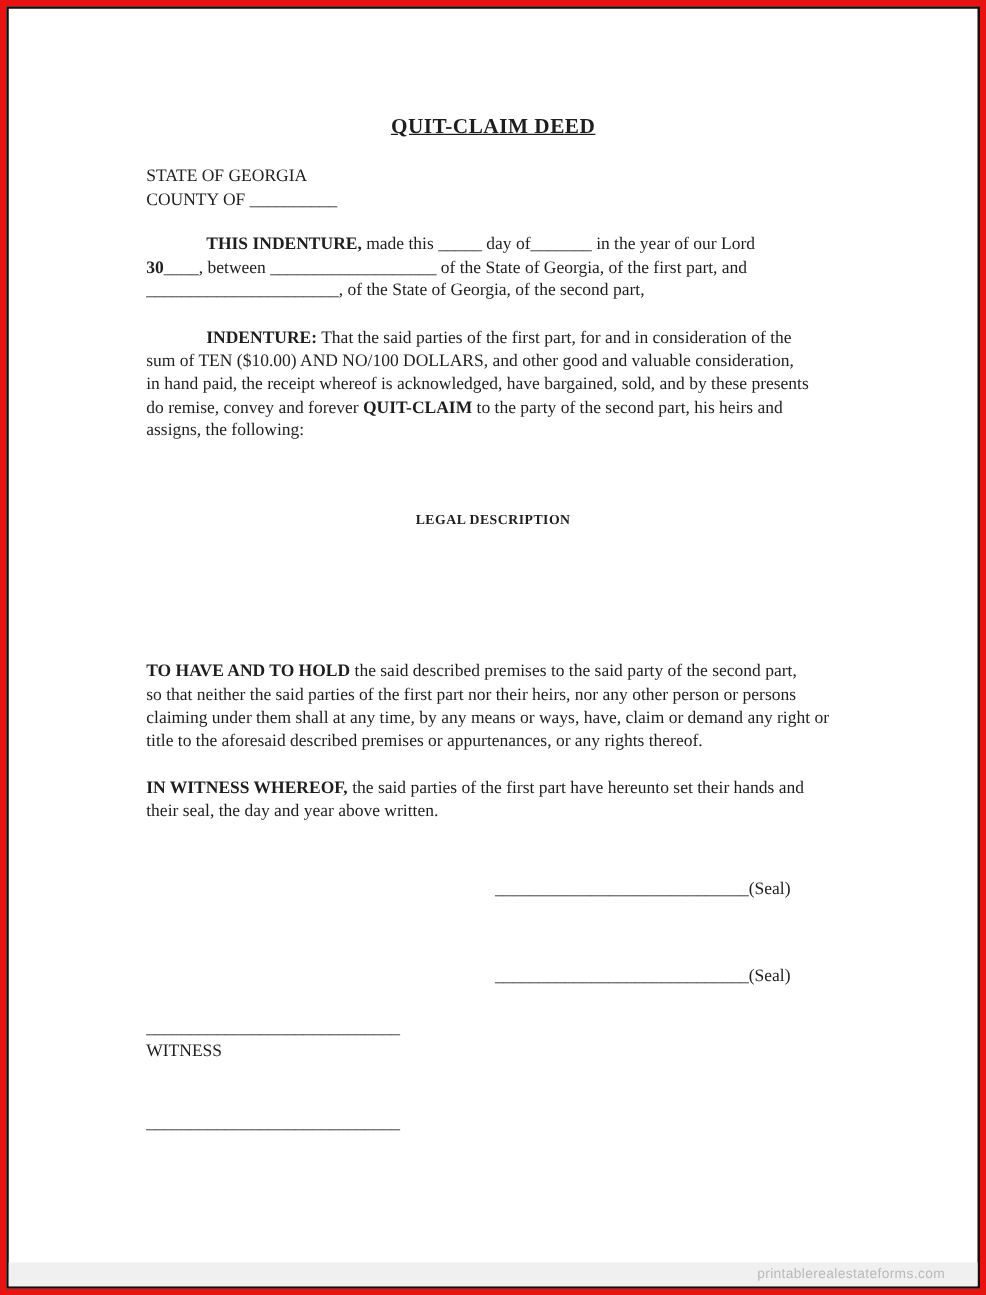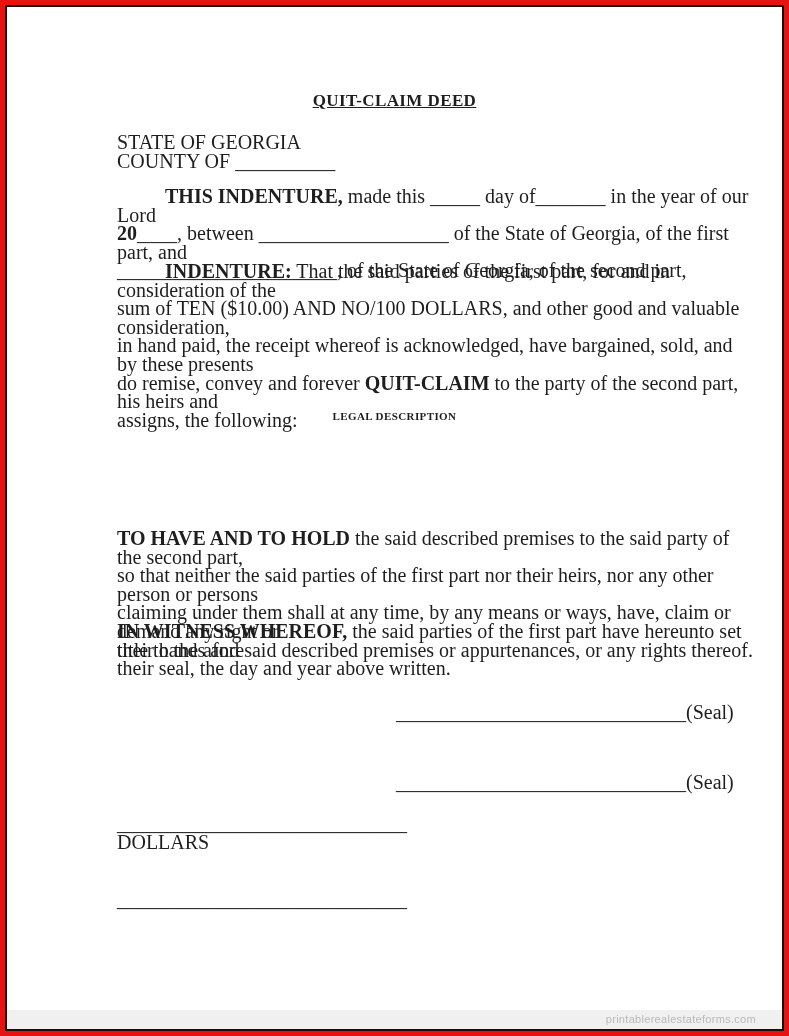--- a/index.html
+++ b/index.html
@@ -19,21 +19,21 @@
   }
   .border-black {
     position: absolute; inset: 5px;
     border: 2px solid #200a0a;
     pointer-events: none;
   }
   .block {
     position: absolute;
     left: 117px;
     width: 640px;
-    font-size: 20px;
+    font-size: 14px;
     line-height: 18.6px;
     white-space: pre-wrap;
     margin: 0;
   }
   .b { font-weight: bold; }
   .indent { text-indent: 48px; }
   .center {
     left: 0; right: 0; width: auto;
     text-align: center;
     white-space: normal;
@@ -72,21 +72,21 @@
 <div class="page">
   <div class="border-red"></div>
   <div class="border-black"></div>
 
   <p class="block center doc-title" style="top:92px"><span>QUIT-CLAIM DEED</span></p>
 
   <p class="block" style="top:133px"><span>STATE OF GEORGIA</span><span>
 </span><span>COUNTY OF __________</span></p>
 
   <p class="block indent" style="top:187px"><span class="b">THIS INDENTURE,</span><span> made this _____ day of_______ in the year of our Lord
-</span><span class="b">20</span><span>____, between ___________________ of the State of Georgia, of the first part, and
+</span><span class="b">30</span><span>____, between ___________________ of the State of Georgia, of the first part, and
 ______________________, of the State of Georgia, of the second part,</span></p>
 
   <p class="block indent" style="top:262px"><span class="b">INDENTURE:</span><span> That the said parties of the first part, for and in consideration of the
 sum of TEN ($10.00) AND NO/100 DOLLARS, and other good and valuable consideration,
 in hand paid, the receipt whereof is acknowledged, have bargained, sold, and by these presents
 do remise, convey and forever </span><span class="b">QUIT-CLAIM</span><span> to the party of the second part, his heirs and
 assigns, the following:</span></p>
 
   <p class="block center section-heading" style="top:407px"><span>LEGAL DESCRIPTION</span></p>
 
@@ -96,18 +96,18 @@
 claiming under them shall at any time, by any means or ways, have, claim or demand any right or
 title to the aforesaid described premises or appurtenances, or any rights thereof.</span></p>
 
   <p class="block" style="top:622px"><span class="b">IN WITNESS WHEREOF,</span><span> the said parties of the first part have hereunto set their hands and
 their seal, the day and year above written.</span></p>
 
   <p class="block sig-seal" style="top:703px"><span>_____________________________</span><span>(Seal)</span></p>
 
   <p class="block sig-seal" style="top:773px"><span>_____________________________</span><span>(Seal)</span></p>
 
-  <p class="block sig-witness" style="top:814px"><span>_____________________________</span><br><span>DOLLARS</span></p>
+  <p class="block sig-witness" style="top:814px"><span>_____________________________</span><br><span>WITNESS</span></p>
 
   <p class="block sig-witness" style="top:890px"><span>_____________________________</span></p>
 
   <div class="footer-strip"><span>printablerealestateforms.com</span></div>
 </div>
 
 </body></html>

